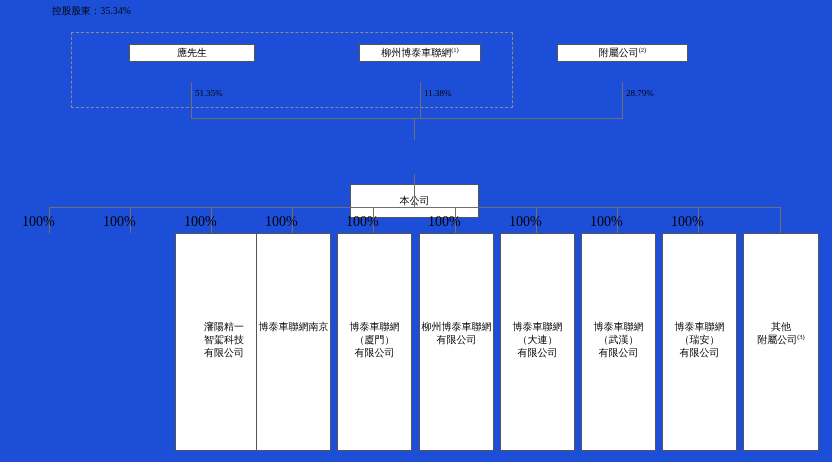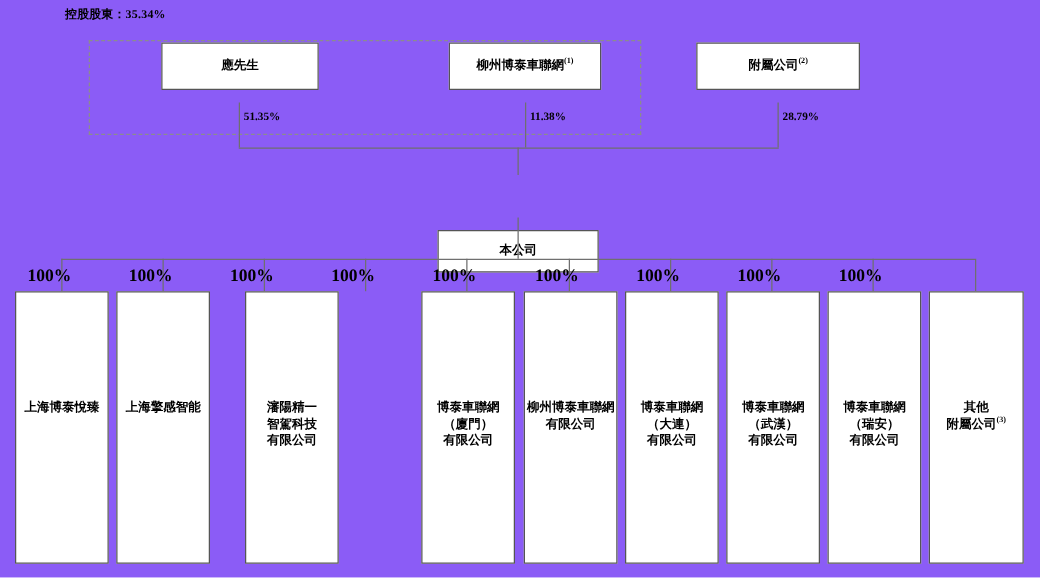--- a/index.html
+++ b/index.html
@@ -9,22 +9,21 @@
   }
   body {
     font-family: "Liberation Serif", "DejaVu Serif", serif;
     color: #000000;
   }
   #chart-root {
     position: relative;
     width: 832px;
     height: 462px;
     overflow: hidden;
-    background: #8b5cf6;
-    font-weight: bold;
+    background: #1d4ed8;
   }
   .abs { position: absolute; box-sizing: border-box; }
 
   
   .caption {
     left: 52px;
     top: 5px;
     font-size: 9.5px;
     letter-spacing: .2px;
     white-space: nowrap;
@@ -51,21 +50,21 @@
     line-height: 1.32;
   }
   .node .label { display: block; }
   .node sup {
     font-size: 6.5px;
     vertical-align: super;
     line-height: 0;
   }
 
   
-  .tier1 { top: 34px; height: 38px; align-items: center; }
+  .tier1 { top: 44px; height: 18px; align-items: center; }
   #box-chairman { left: 129px; width: 126px; }
   #box-esop     { left: 359px; width: 122px; }
   #box-others   { left: 557px; width: 131px; }
 
   
   #box-company {
     left: 350px;
     top: 140px;
     width: 129px;
     height: 34px;
@@ -149,40 +148,35 @@
   <div class="abs pct pct-100" style="left:22px;  top:214px;">100%</div>
   <div class="abs pct pct-100" style="left:103px; top:214px;">100%</div>
   <div class="abs pct pct-100" style="left:184px; top:214px;">100%</div>
   <div class="abs pct pct-100" style="left:265px; top:214px;">100%</div>
   <div class="abs pct pct-100" style="left:346px; top:214px;">100%</div>
   <div class="abs pct pct-100" style="left:428px; top:214px;">100%</div>
   <div class="abs pct pct-100" style="left:509px; top:214px;">100%</div>
   <div class="abs pct pct-100" style="left:590px; top:214px;">100%</div>
   <div class="abs pct pct-100" style="left:671px; top:214px;">100%</div>
 
-  <div class="abs node tier3" style="left:12px; width:75px;">
-    <span>
-      <span class="label">上海博泰悅臻</span>
-    </span>
-  </div>
-
-  <div class="abs node tier3" style="left:93px; width:75px;">
-    <span>
-      <span class="label">上海擎感智能</span>
-    </span>
-  </div>
-
-  <div class="abs node tier3" style="left:175px; width:75px;margin-left:21px;">
+
+
+  <div class="abs node tier3" style="left:175px; width:98px;">
     <span>
       <span class="label">瀋陽精一</span>
       <span class="label">智駕科技</span>
       <span class="label">有限公司</span>
     </span>
   </div>
 
+  <div class="abs node tier3" style="left:256px; width:75px;">
+    <span>
+      <span class="label">博泰車聯網南京</span>
+    </span>
+  </div>
 
   <div class="abs node tier3" style="left:337px; width:75px;">
     <span>
       <span class="label">博泰車聯網</span>
       <span class="label">（廈門）</span>
       <span class="label">有限公司</span>
     </span>
   </div>
 
   <div class="abs node tier3" style="left:419px; width:75px;">

